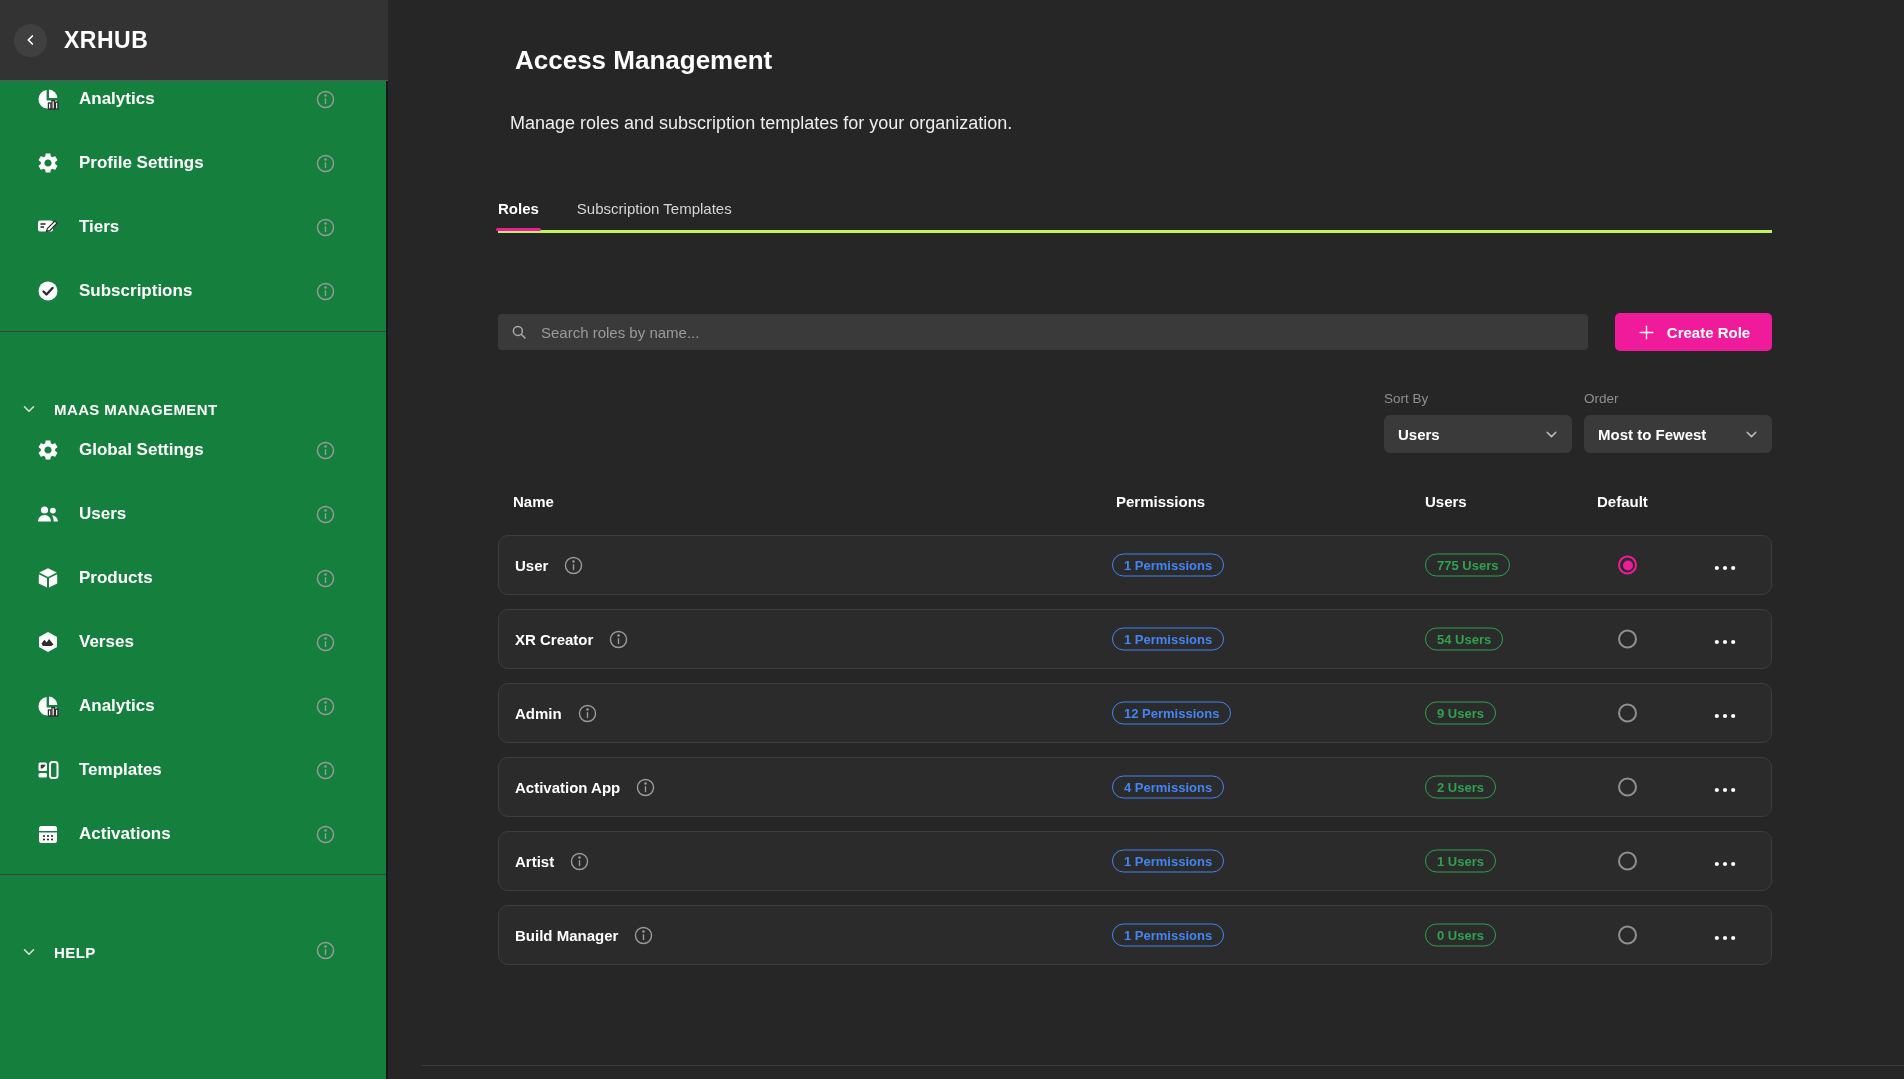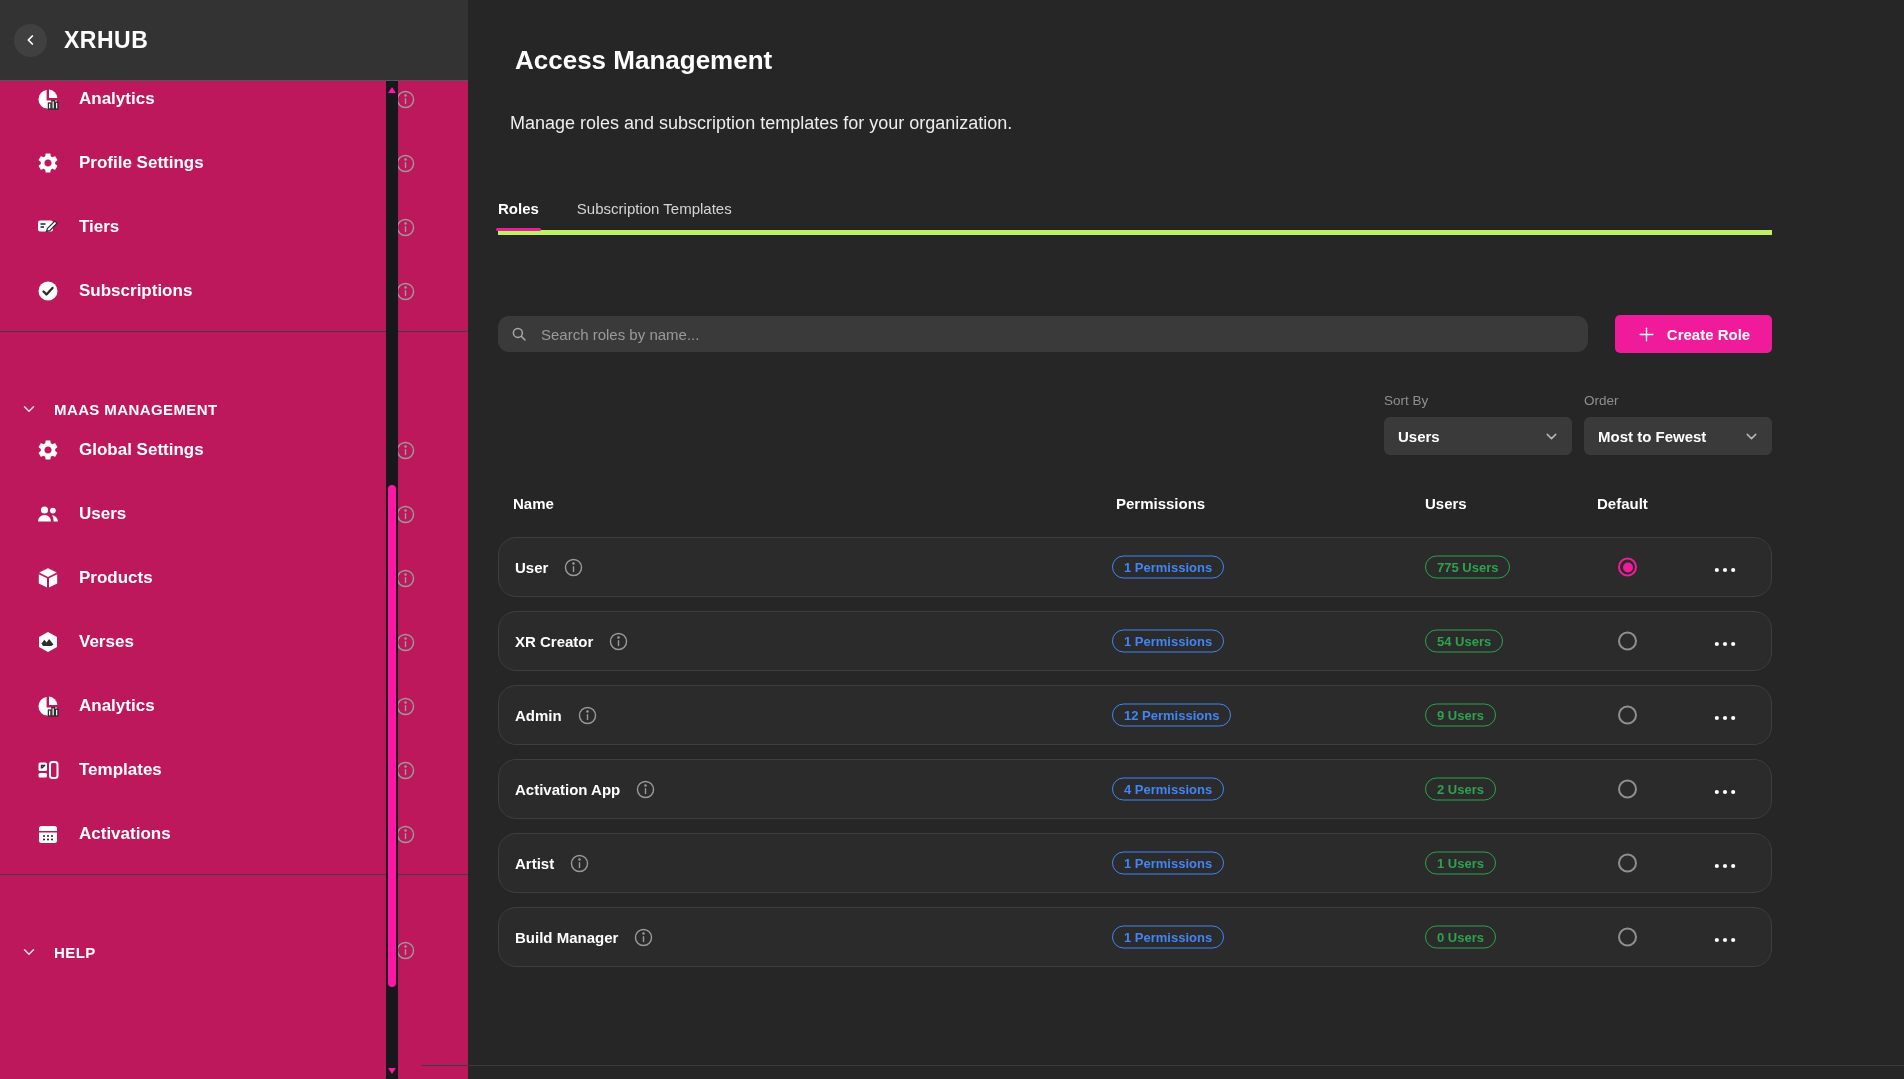--- a/index.html
+++ b/index.html
@@ -9,21 +9,21 @@
   html,body{margin:0;padding:0}
   body{
     width:1904px;height:1079px;position:relative;overflow:hidden;
     background:#262626;color:#fff;
     font-family:"Liberation Sans",sans-serif;
   }
   .icon{display:inline-flex;align-items:center;justify-content:center;flex:0 0 auto}
   .icon svg{width:100%;height:100%;display:block}
 
   
-  .sidebar{position:absolute;left:0;top:0;bottom:0;width:468px;background:#be185d;overflow:hidden}
+  .sidebar{position:absolute;left:0;top:0;bottom:0;width:388px;background:#15803d;overflow:hidden}
   .sidebar-header{height:81px;background:#333333;border-bottom:1px solid #565656;
     display:flex;align-items:center;gap:17px;padding-left:14px}
   .back-btn{width:33px;height:33px;border-radius:50%;background:#404040;border:none;color:#fff;
     display:flex;align-items:center;justify-content:center;cursor:pointer;padding:0}
   .back-btn .icon{width:16px;height:16px}
   .logo{font-size:23px;font-weight:800;letter-spacing:.5px}
 
   .nav{margin-top:-14px;position:relative;z-index:1}
   .nav-item{height:64px;display:flex;align-items:center;gap:19px;padding:0 52px 0 36px;cursor:pointer}
   .nav-item.active{background:#424242;border-radius:8px;margin:0 24px 0 20px;padding:0 28px 0 16px}
@@ -41,28 +41,28 @@
   .sb-arrow{position:absolute;left:2px;width:0;height:0;border-left:4px solid transparent;border-right:4px solid transparent}
   .sb-arrow.up{top:6px;border-bottom:6px solid var(--scrollbar)}
   .sb-arrow.down{bottom:5px;border-top:6px solid var(--scrollbar)}
 
   
   .main{position:absolute;left:398px;top:0;right:0;bottom:0}
   .main-inner{margin:0 132px 0 100px}
   .page-title{font-size:26px;font-weight:700;margin:17px;padding-top:28px}
   .page-subtitle{font-size:18px;font-weight:400;color:#ededed;margin:37px 12px 0}
 
-  .tabs{display:flex;gap:38px;margin-top:66px;border-bottom:5px solid #bef264}
+  .tabs{display:flex;gap:38px;margin-top:66px;border-bottom:3px solid #bef264}
   .tab{padding-bottom:13px;font-size:15px;color:#d4d4d4;position:relative;cursor:pointer;white-space:nowrap}
   .tab.active{color:#fff;font-weight:700}
   .tab.active::after{content:"";position:absolute;left:-2px;right:-2px;bottom:-1px;height:3px;
     background:var(--accent);border-radius:2px}
 
   .toolbar{display:flex;align-items:center;gap:27px;margin-top:80px}
-  .search-box{flex:1;height:36px;background:#3a3a3a;border-radius:11px;display:flex;align-items:center;
+  .search-box{flex:1;height:36px;background:#3a3a3a;border-radius:4px;display:flex;align-items:center;
     gap:11px;padding:0 12px;cursor:text}
   .search-box .icon{width:18px;height:18px;color:#a9a9a9}
   .search-box input{flex:1;background:transparent;border:none;outline:none;color:#ddd;font-size:15px;
     font-family:"Liberation Sans",sans-serif}
   .search-box input::placeholder{color:#9a9a9a}
   .create-btn{width:157px;height:38px;flex:0 0 auto;background:var(--accent);border:none;border-radius:5px;
     color:#fff;font-size:15px;font-weight:700;display:flex;align-items:center;justify-content:center;gap:11px;
     cursor:pointer;font-family:"Liberation Sans",sans-serif}
   .create-btn .icon{width:19px;height:19px}
 
@@ -71,21 +71,21 @@
   .filter-label{font-size:13.5px;color:#8f8f8f;margin-bottom:9px}
   .dropdown{height:38px;background:#3a3a3a;border-radius:6px;display:flex;align-items:center;
     padding:0 12px 0 14px;font-size:15px;font-weight:600;color:#fff;cursor:pointer}
   .dropdown .icon{width:17px;height:17px;color:#b8b8b8;margin-left:auto}
 
   .table{margin-top:40px}
   .thead{position:relative;height:20px;font-size:15px;font-weight:700}
   .thead span{position:absolute;top:0;white-space:nowrap}
   .th-name{left:15px}.th-perms{left:618px}.th-users{left:927px}.th-default{left:1099px}
   .rows{margin-top:22px}
-  .role-row{position:relative;height:60px;background:#2b2b2b;border:1px solid #3e3e3e;border-radius:18px;
+  .role-row{position:relative;height:60px;background:#2b2b2b;border:1px solid #3e3e3e;border-radius:10px;
     margin-bottom:14px}
   .cell-name{position:absolute;left:16px;top:0;height:100%;display:flex;align-items:center;gap:15px;
     font-size:15px;font-weight:700}
   .cell-name .info{margin-left:0}
   .cell-perms{position:absolute;left:613px;top:50%;transform:translateY(-50%)}
   .cell-users{position:absolute;left:926px;top:50%;transform:translateY(-50%)}
   .cell-default{position:absolute;left:1119px;top:50%;transform:translateY(-50%)}
   .cell-menu{position:absolute;left:1212px;top:50%;transform:translateY(-50%);width:28px;height:22px;
     color:#fff;cursor:pointer}
   .pill{height:23px;padding:0 11px;border-radius:12px;border:1.5px solid;font-size:13px;font-weight:700;

